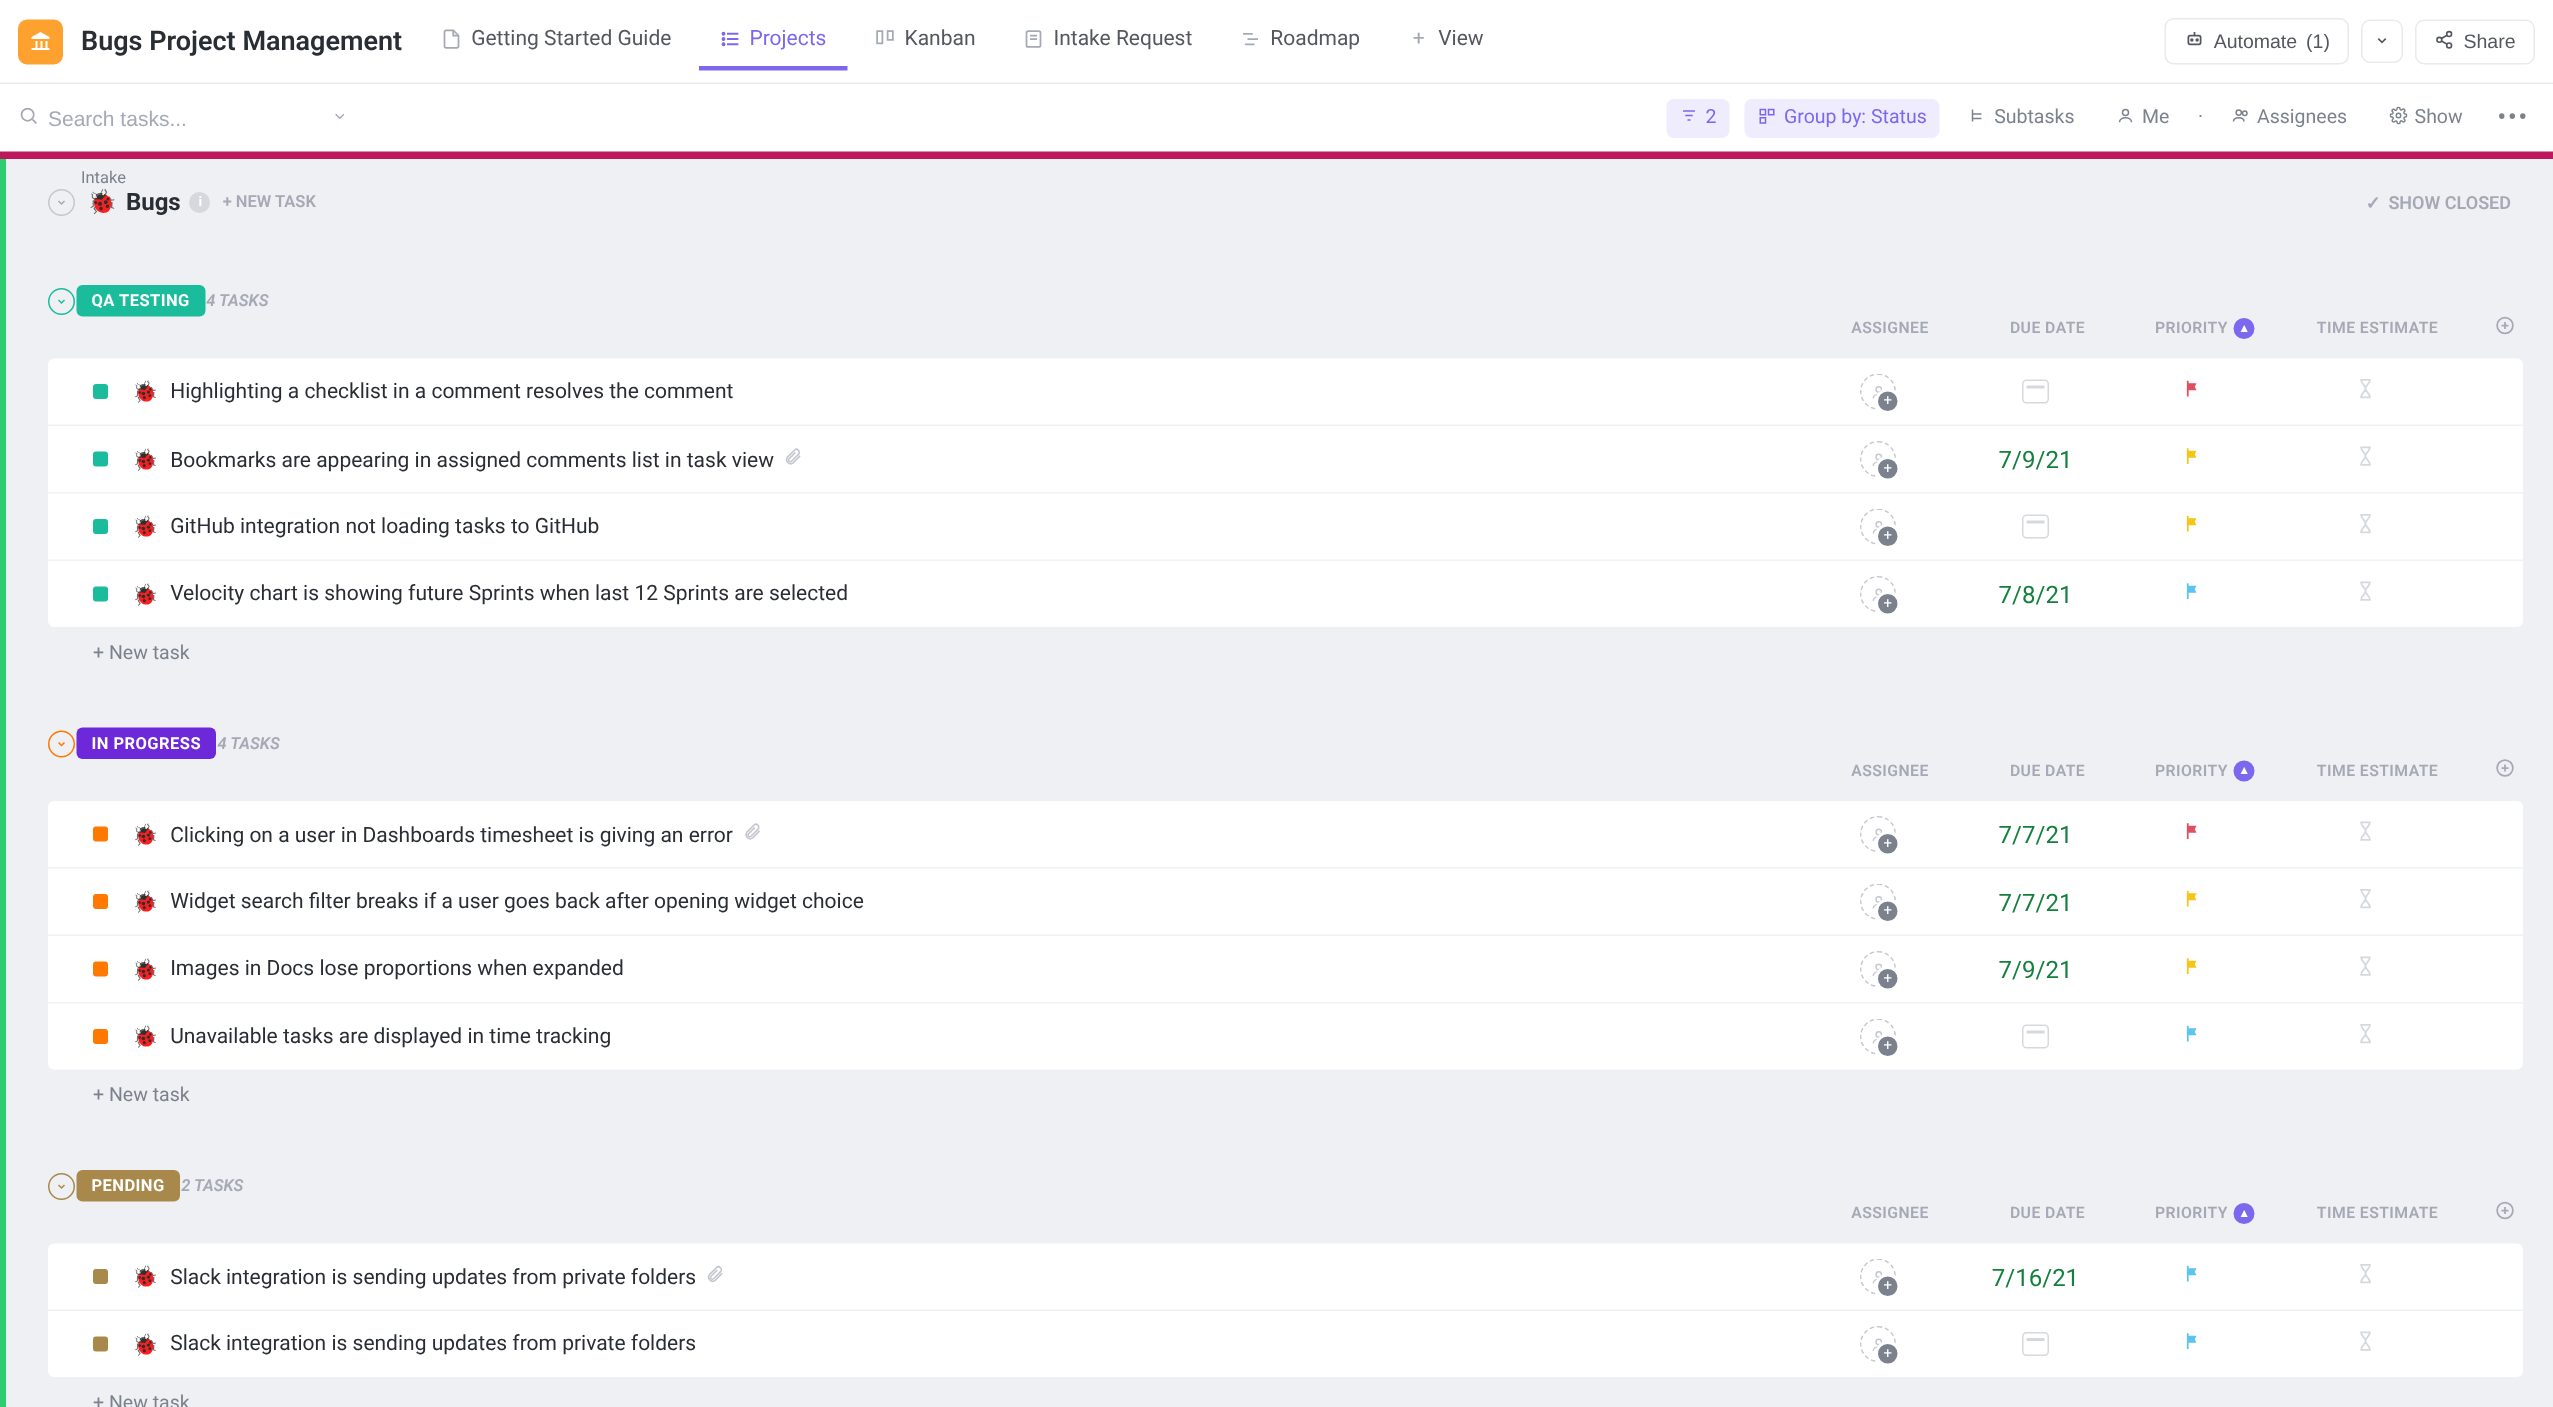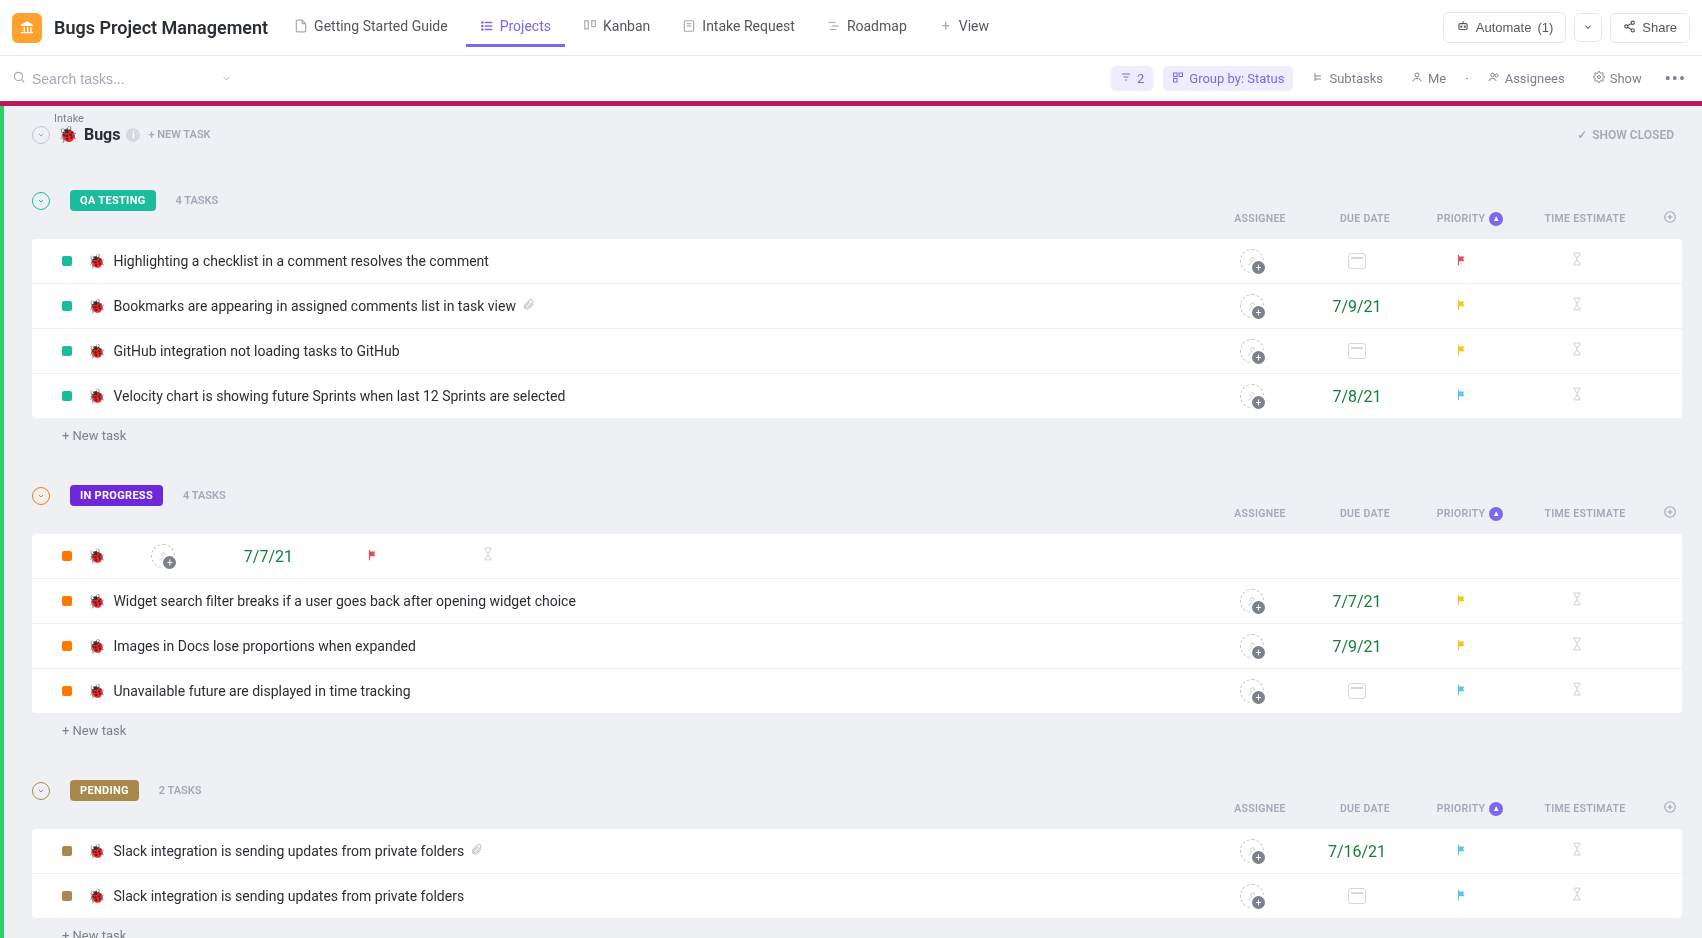--- a/index.html
+++ b/index.html
@@ -36,24 +36,24 @@
 .list-header { display: flex; align-items: center; padding: 14px 8px 8px 20px; gap: 8px; }
 .collapse-circle { width: 18px; height: 18px; border: 1.5px solid #c4c7cf; border-radius: 50%; display: flex; align-items: center; justify-content: center; font-size: 9px; color: #a5a9b5; cursor: pointer; }
 .intake-label { font-size: 11px; color: #7c828d; position: absolute; margin-top: -18px; margin-left: 28px; }
 .bug-header-title { font-weight: 700; font-size: 16px; display: flex; align-items: center; gap: 6px; }
 .info-circle { width: 14px; height: 14px; border-radius: 50%; background: #d5d9de; display: inline-flex; align-items: center; justify-content: center; font-size: 9px; color: #fff; }
 .new-task-hdr { color: #a5a9b5; font-size: 11px; font-weight: 600; cursor: pointer; }
 .show-closed { margin-left: auto; color: #a5a9b5; font-size: 12px; font-weight: 600; display: flex; align-items: center; gap: 5px; cursor: pointer; padding-right: 8px; }
 
 
 .group { margin-top: 18px; padding-left: 20px; }
-.group-header { display: flex; align-items: center; gap: 20px; padding: 4px 0; }
+.group-header { display: flex; align-items: center; gap: 1px; padding: 4px 0; }
 .status-collapse { width: 18px; height: 18px; border-radius: 50%; display: flex; align-items: center; justify-content: center; font-size: 9px; cursor: pointer; border: 1.5px solid; }
 .status-badge { padding: 4px 10px; border-radius: 4px; color: #fff; font-size: 11px; font-weight: 700; letter-spacing: 0.3px; }
-.task-count { color: #a5a9b5; font-size: 11px; font-weight: 600; }
+.task-count { color: #a5a9b5; font-size: 11px; font-weight: 600; font-style: italic; }
 .col-headers { display: flex; margin-left: auto; align-items: center; gap: 0; margin-top: 36px; }
 .col-head { color: #a5a9b5; font-size: 10.5px; font-weight: 600; text-align: center; letter-spacing: 0.3px; }
 .col-assignee { width: 100px; }
 .col-duedate { width: 110px; }
 .col-priority { width: 100px; display: flex; align-items: center; justify-content: center; gap: 4px; }
 .col-estimate { width: 130px; }
 .col-plus { width: 40px; color: #a5a9b5; cursor: pointer; }
 .sort-bubble { width: 14px; height: 14px; background: #7b68ee; border-radius: 50%; display: inline-flex; align-items: center; justify-content: center; color: #fff; font-size: 8px; }
 
 
@@ -471,20 +471,23 @@
                 <line x1="12" y1="8" x2="12" y2="16"></line>
                 <line x1="8" y1="12" x2="16" y2="12"></line>
               </svg>
         </span>
       </div>
     </div>
     <div class="task-list">
   <div class="task-row">
     <span class="status-dot" style="background: rgb(255, 120, 0);"></span>
     <span class="bug-emoji">🐞</span>
+    <span class="task-title">Clicking on a user in Dashboards timesheet is giving an error<span class="attach-icon"><svg width="13" height="13" viewBox="0 0 24 24" fill="none" stroke="currentColor" stroke-width="2">
+                  <path d="M21 11l-8.5 8.5a5 5 0 0 1-7-7L14 4a3.5 3.5 0 0 1 5 5l-8.5 8.5a2 2 0 0 1-3-3L15 7"></path>
+                </svg></span></span>
     <span class="cell cell-assignee">
       <span class="assignee-ph">
         <svg viewBox="0 0 24 24" fill="none" stroke="#c4c7cf" stroke-width="2">
                   <circle cx="12" cy="8" r="4"></circle>
                   <path d="M4 21c0-4 4-6 8-6s8 2 8 6"></path>
                 </svg>
       </span>
     </span>
     <span class="cell cell-duedate">7/7/21</span>
     <span class="cell cell-priority">
@@ -560,21 +563,21 @@
                   <path d="M6 2h12M6 22h12M7 2c0 5 5 6 5 10s-5 5-5 10M17 2c0 5-5 6-5 10s5 5 5 10"></path>
                 </svg>
       </span>
     </span>
     <span style="width:40px;"></span>
   </div>
 
   <div class="task-row">
     <span class="status-dot" style="background: rgb(255, 120, 0);"></span>
     <span class="bug-emoji">🐞</span>
-    <span class="task-title">Unavailable future are displayed in time tracking</span>
+    <span class="task-title">Unavailable tasks are displayed in time tracking</span>
     <span class="cell cell-assignee">
       <span class="assignee-ph">
         <svg viewBox="0 0 24 24" fill="none" stroke="#c4c7cf" stroke-width="2">
                   <circle cx="12" cy="8" r="4"></circle>
                   <path d="M4 21c0-4 4-6 8-6s8 2 8 6"></path>
                 </svg>
       </span>
     </span>
     <span class="cell cell-duedate">
               <span class="date-ph"></span>

